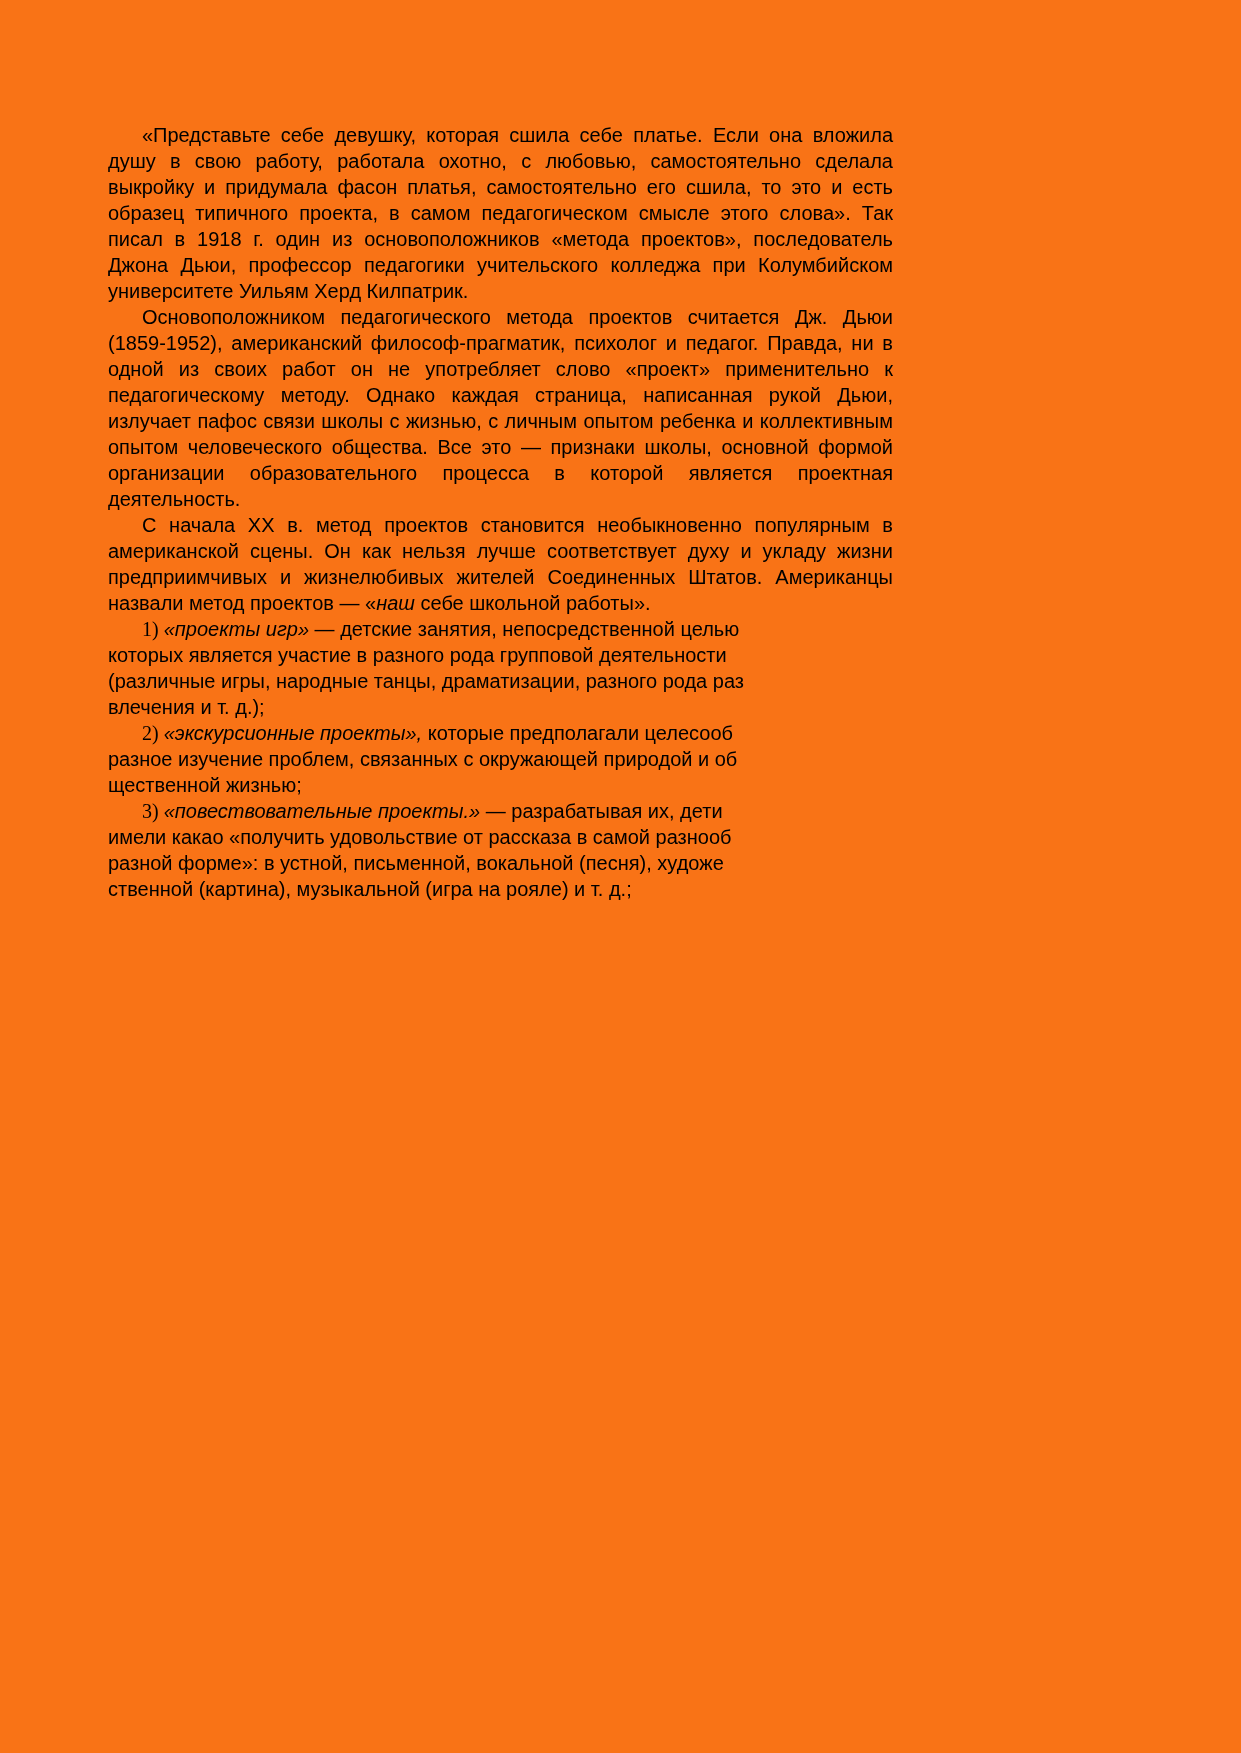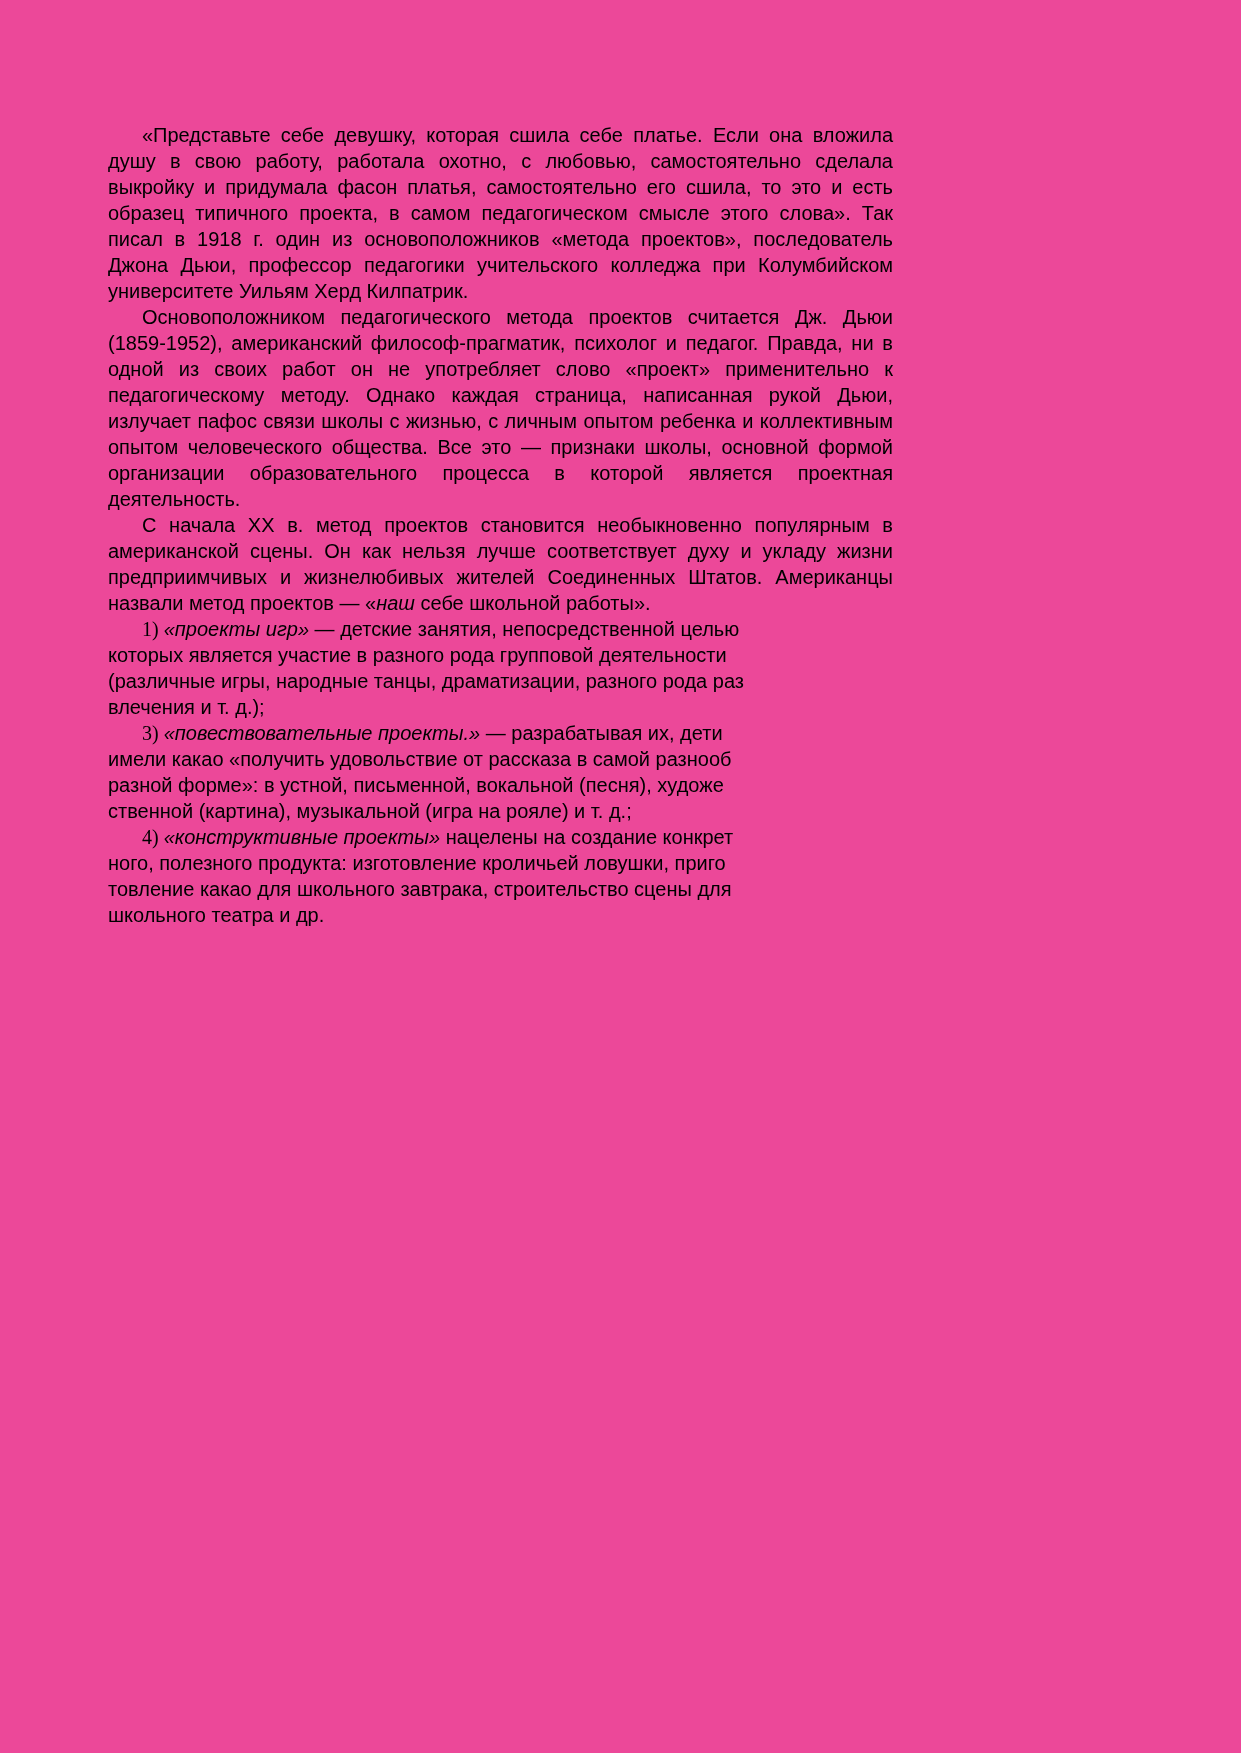--- a/index.html
+++ b/index.html
@@ -8,21 +8,21 @@
   }
   body {
     width: 1241px;
     min-height: 1753px;
     font-family: "Liberation Sans", sans-serif;
     color: #000000;
   }
   .page {
     width: 1241px;
     min-height: 1753px;
-    background: #ec4899;
+    background: #f97316;
     padding: 122px 348px 60px 108px;
   }
   .para {
     font-size: 20px;
     line-height: 26px;
     text-align: justify;
     text-indent: 34px;
     color: #000000;
   }
   .heading {
@@ -62,25 +62,24 @@
 
   <p class="para"><span>С начала XX в. метод проектов становится необыкновенно популярным в американской сцены. Он как нельзя лучше соответствует духу и укладу жизни предприимчивых и жизнелюбивых жителей Соединенных Штатов. Американцы назвали метод проектов — «</span><span class="it">наш</span><span> себе школьной работы».</span></p>
 
 
   <div>
     <p class="list-item"><span class="marker">1) </span><span class="it">«проекты игр»</span><span> — детские занятия, непосредственной целью
 которых является участие в разного рода групповой деятельности
 (различные игры, народные танцы, драматизации, разного рода раз
 влечения и т. д.);</span></p>
 
+    <p class="list-item"><span class="marker">2) </span><span class="it">«экскурсионные проекты»,</span><span> которые предполагали целесооб
+разное изучение проблем, связанных с окружающей природой и об
+щественной жизнью;</span></p>
 
     <p class="list-item"><span class="marker">3) </span><span class="it">«повествовательные проекты.»</span><span> — разрабатывая их, дети
 имели какао «получить удовольствие от рассказа в самой разнооб
 разной форме»: в устной, письменной, вокальной (песня), художе
 ственной (картина), музыкальной (игра на рояле) и т. д.;</span></p>
 
-    <p class="list-item"><span class="marker">4) </span><span class="it">«конструктивные проекты»</span><span> нацелены на создание конкрет
-ного, полезного продукта: изготовление кроличьей ловушки, приго
-товление какао для школьного завтрака, строительство сцены для
-школьного театра и др.</span></p>
   </div>
 
 </div>
 
 </body></html>

